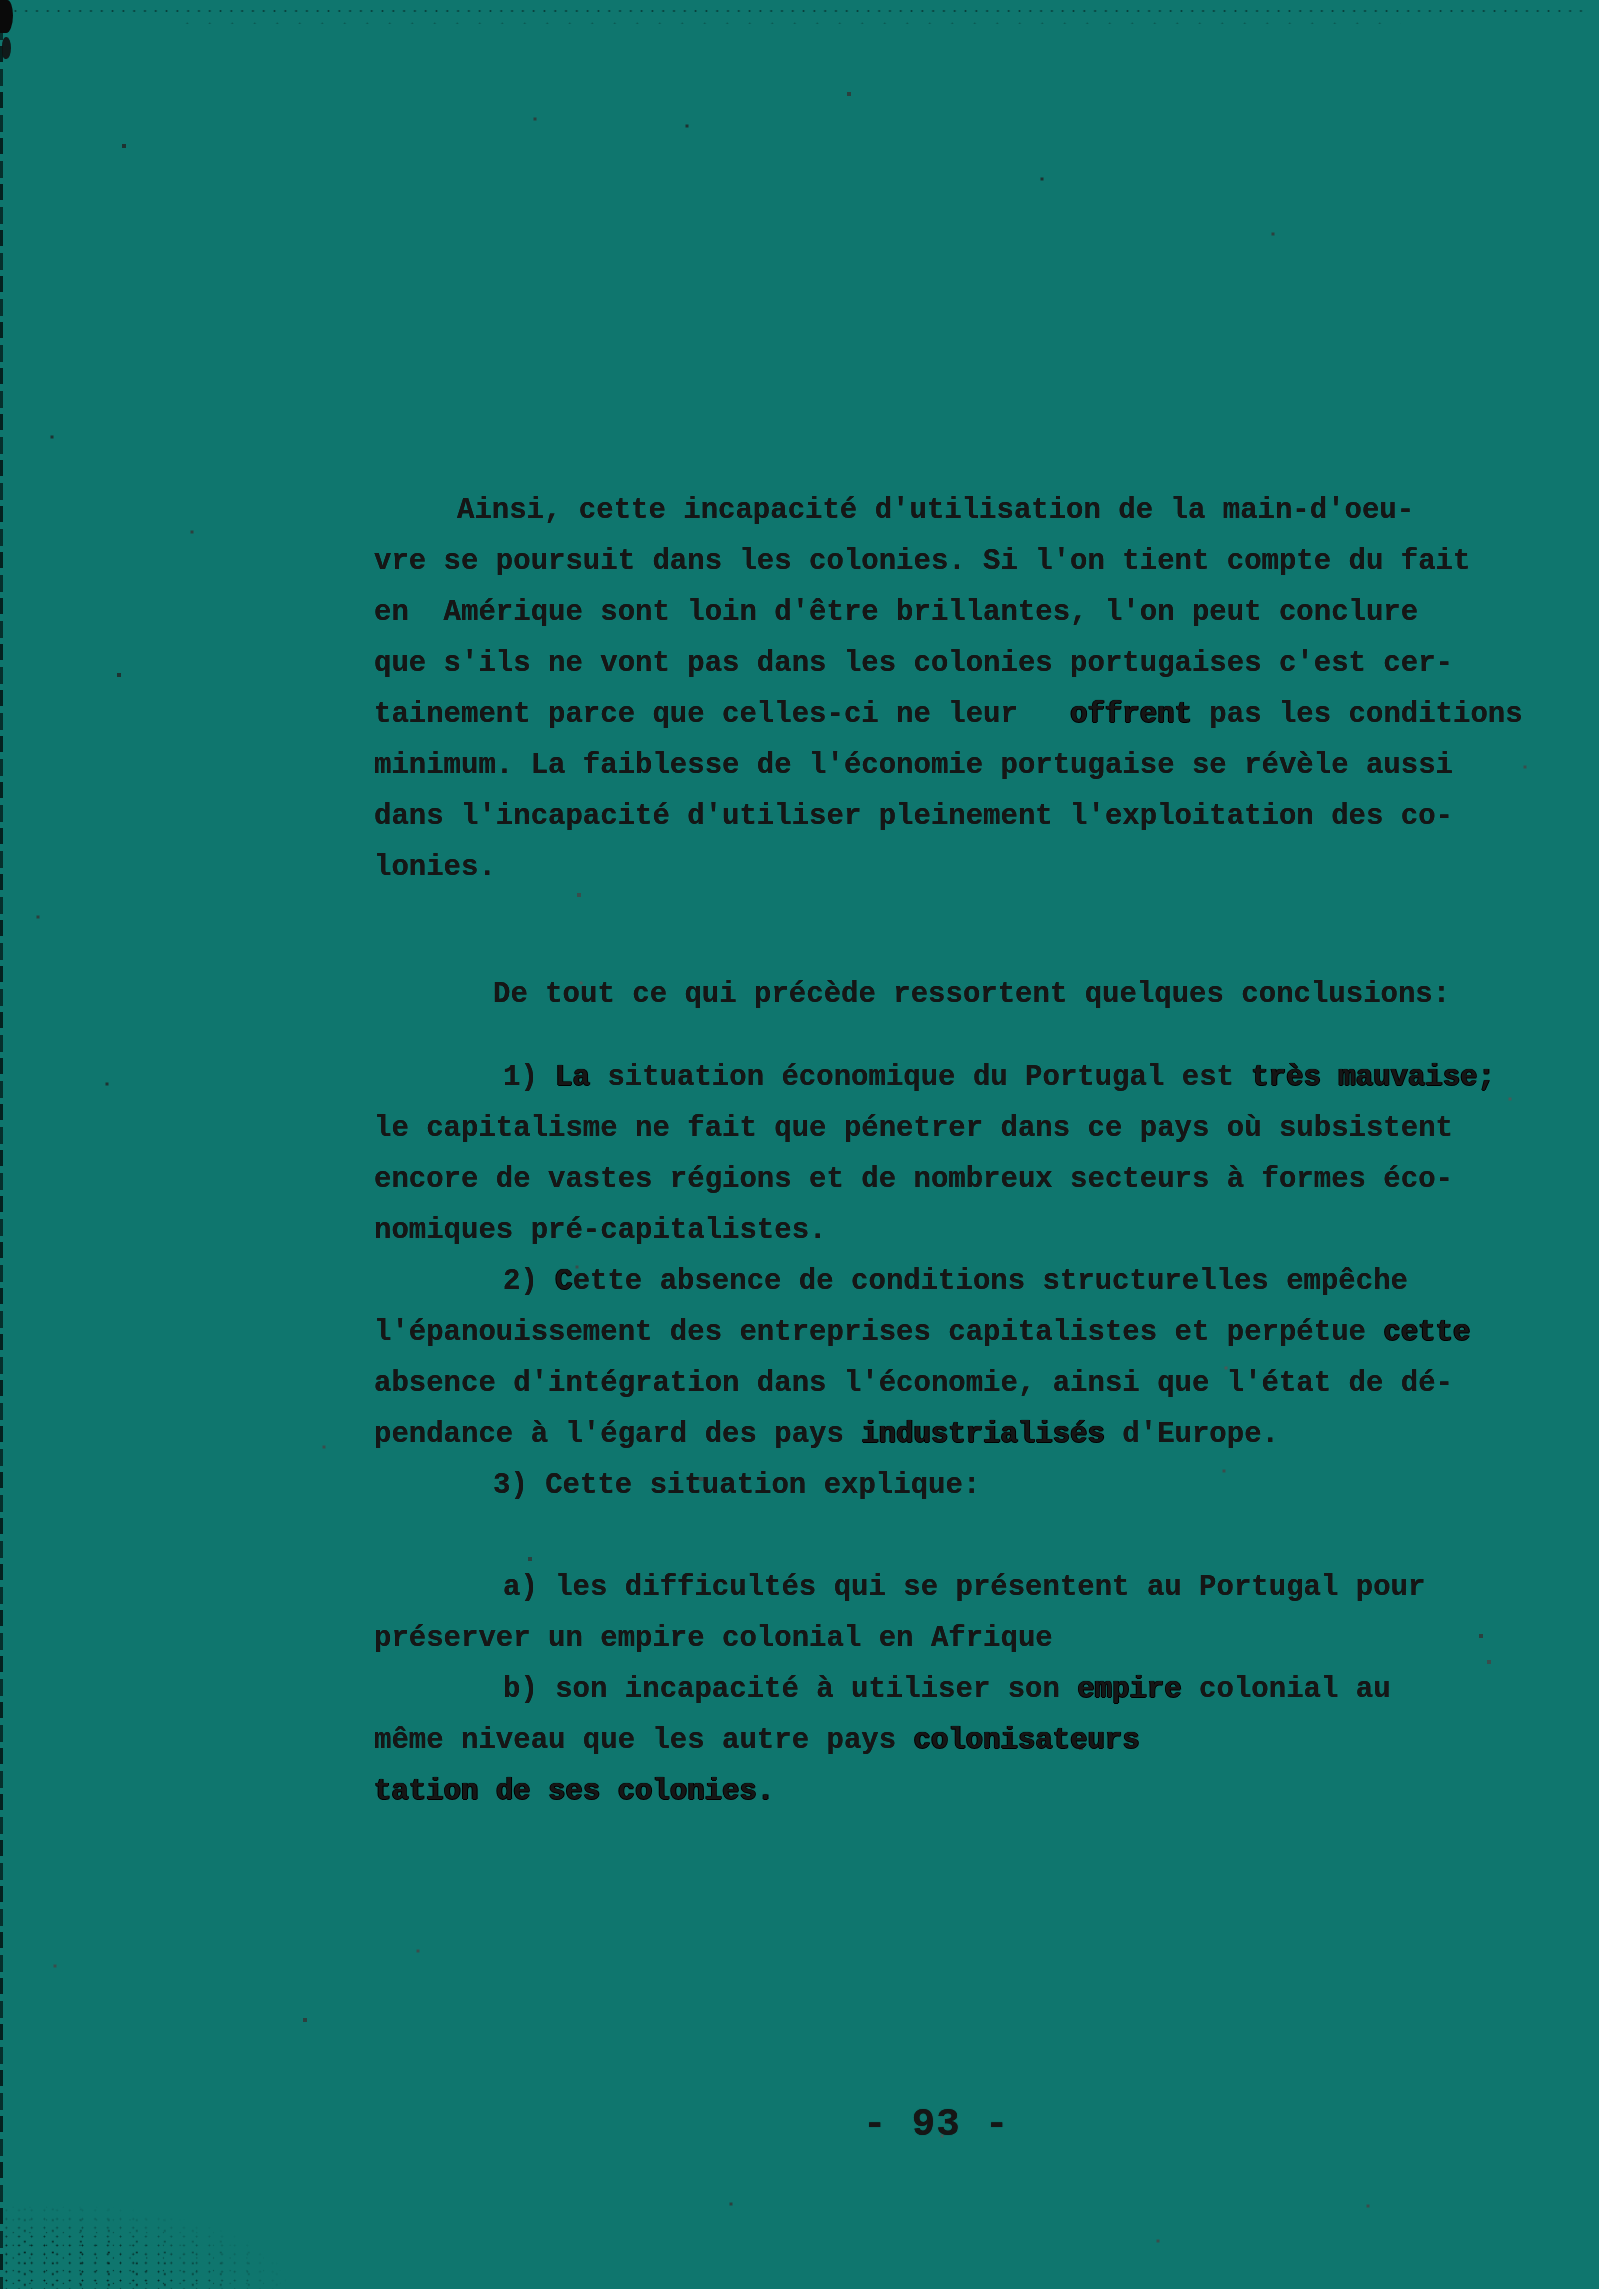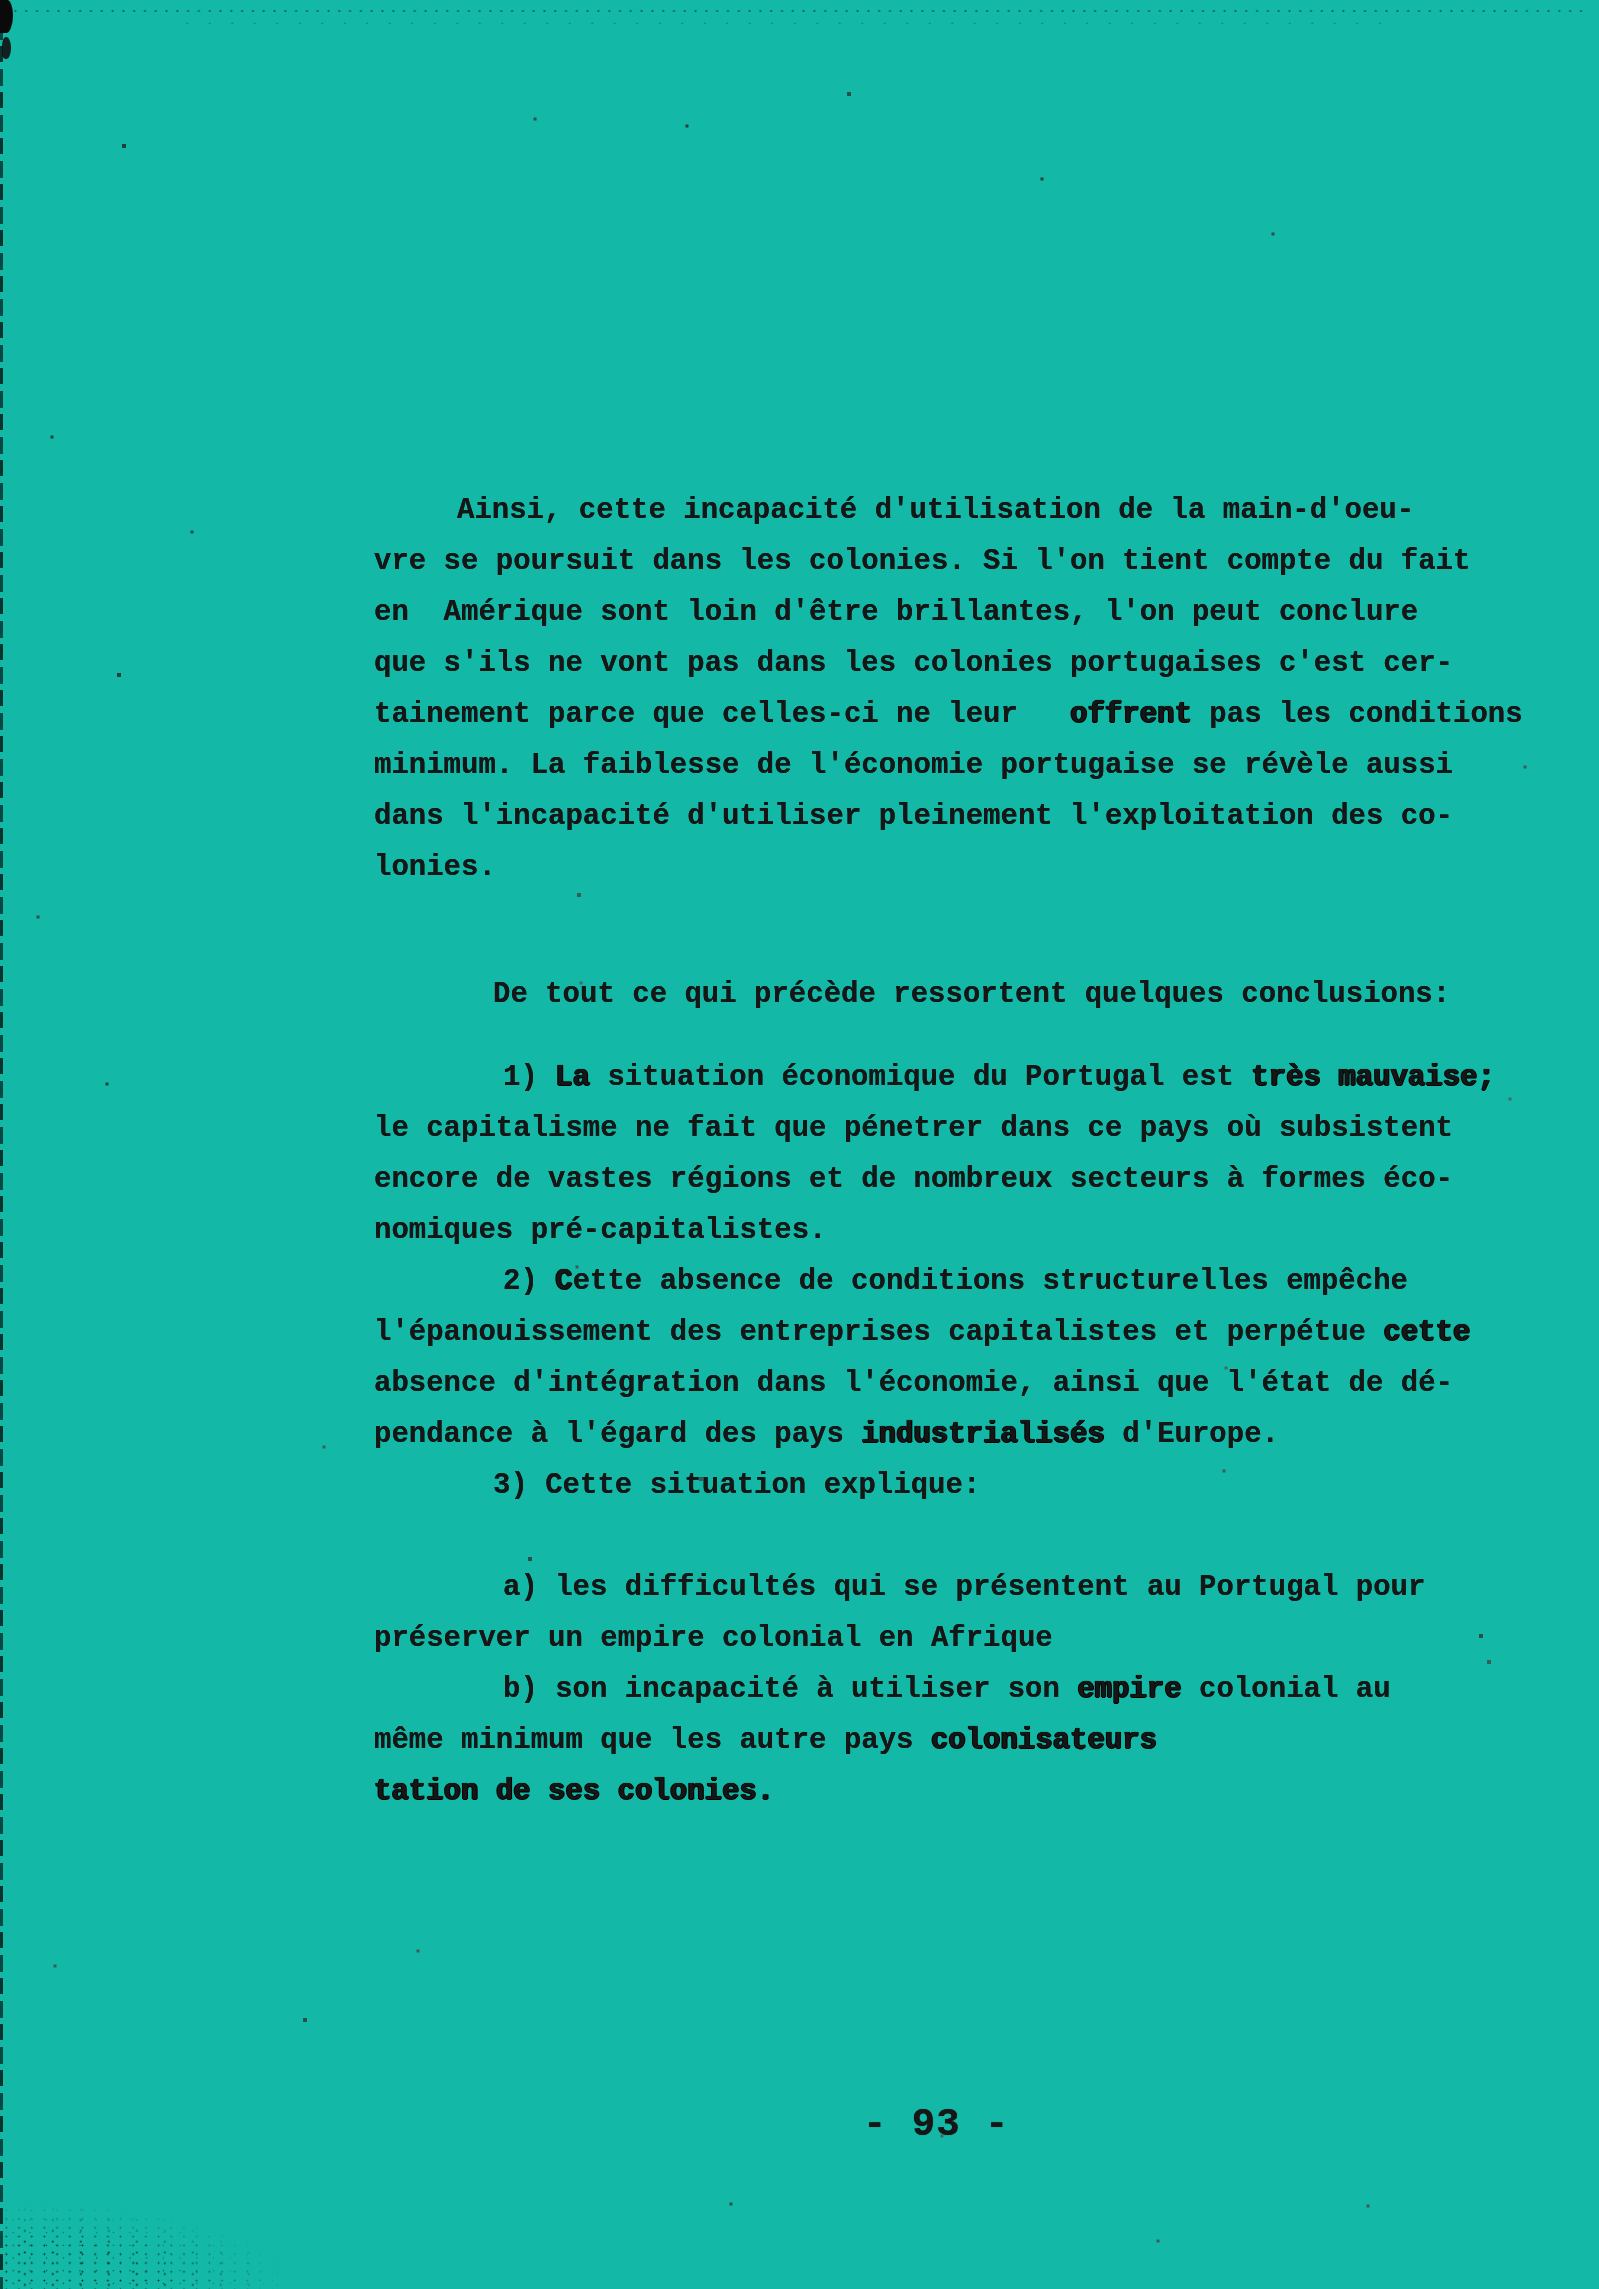--- a/index.html
+++ b/index.html
@@ -4,21 +4,21 @@
 <style>
   html, body {
     margin: 0;
     padding: 0;
     background: #e8e8e8;
   }
   .page {
     position: relative;
     width: 1600px;
     height: 2290px;
-    background: #14b8a6;
+    background: #0f766e;
     overflow: hidden;
     font-family: "Liberation Mono", "DejaVu Sans Mono", monospace;
     color: #161616;
   }
 
   
   .noise-top {
     position: absolute;
     left: 9.8px; top: 8.8px;
     width: 1578px; height: 3.9px;
@@ -167,20 +167,20 @@
       <div class="line"><span>encore de vastes régions et de nombreux secteurs à formes éco-</span></div>
       <div class="line"><span>nomiques pré-capitalistes.</span></div>
       <div class="line ind-c"><span>2) </span><span class="heavy">C</span><span>ette absence de conditions structurelles empêche</span></div>
       <div class="line"><span>l'épanouissement des entreprises capitalistes et perpétue </span><span class="heavy">cette</span></div>
       <div class="line"><span>absence d'intégration dans l'économie, ainsi que l'état de dé-</span></div>
       <div class="line"><span>pendance à l'égard des pays </span><span class="heavy">industrialisés</span><span> d'Europe.</span></div>
       <div class="line ind-b"><span>3) Cette situation explique:</span></div>
       <div class="line ind-c gap-md"><span>a) les difficultés qui se présentent au Portugal pour</span></div>
       <div class="line"><span>préserver un empire colonial en Afrique</span></div>
       <div class="line ind-c"><span>b) son incapacité à utiliser son </span><span class="heavy">empire</span><span> colonial au</span></div>
-      <div class="line"><span>même minimum que les autre pays </span><span class="heavy">colonisateurs</span></div>
+      <div class="line"><span>même niveau que les autre pays </span><span class="heavy">colonisateurs</span></div>
       <div class="line"><span class="heavy">tation de ses colonies.</span></div>
     </div>
 
   <div class="page-number">- 93 -</div>
 
 </div>
 
 
 </body></html>

